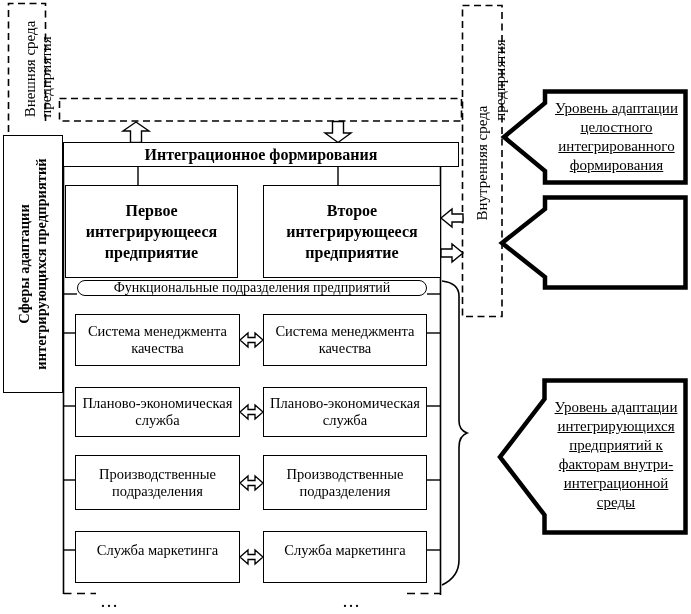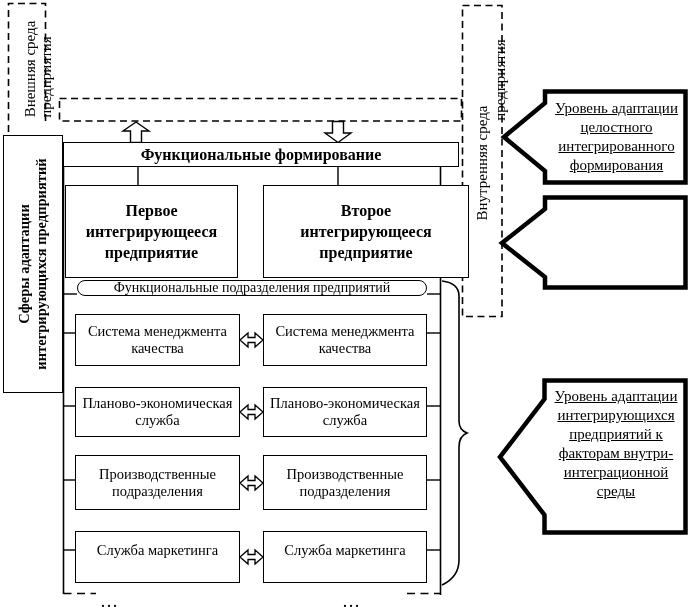--- a/index.html
+++ b/index.html
@@ -81,38 +81,38 @@
   <span class="vtext" style="left:500px;top:80px;font-size:15px;">предприятия</span>
 
   <div class="abs box" style="left:3px;top:135px;width:60px;height:258px;">
     <div class="vtext bold" style="left:50%;top:50%;font-size:14.5px;line-height:17px;text-align:center;white-space:nowrap;">
       <div>Сферы адаптации</div>
       <div>интегрирующихся предприятий</div>
     </div>
   </div>
 
 
-  <div class="abs box bold" style="left:63px;top:142px;width:396px;height:25px;font-size:16px;">Функциональные формирование</div>
+  <div class="abs box bold" style="left:63px;top:142px;width:396px;height:25px;font-size:16px;">Интеграционное формирования</div>
 
   <div class="abs box bold" style="left:65px;top:185px;width:173px;height:93px;font-size:16px;line-height:21px;padding:0 10px;">Первое интегрирующееся предприятие</div>
-  <div class="abs box bold" style="left:263px;top:185px;width:206px;height:93px;font-size:16px;line-height:21px;padding:0 12px;">Второе интегрирующееся предприятие</div>
+  <div class="abs box bold" style="left:263px;top:185px;width:178px;height:93px;font-size:16px;line-height:21px;padding:0 12px;">Второе интегрирующееся предприятие</div>
 
   <div class="abs box" style="left:77px;top:280px;width:350px;height:16px;border-radius:11px;font-size:14px;">Функциональные подразделения предприятий</div>
 
   <div class="abs box rowbox" style="left:75px;top:314px;width:165px;height:52px;padding:0 6px;">Система менеджмента качества</div>
   <div class="abs box rowbox" style="left:263px;top:314px;width:164px;height:52px;padding:0 6px;">Система менеджмента качества</div>
 
   <div class="abs box rowbox" style="left:75px;top:387px;width:165px;height:50px;padding:0 6px;">Планово-экономическая служба</div>
   <div class="abs box rowbox" style="left:263px;top:387px;width:164px;height:50px;padding:0 6px;">Планово-экономическая служба</div>
 
   <div class="abs box rowbox" style="left:75px;top:455px;width:165px;height:55px;padding:0 6px;">Производственные подразделения</div>
   <div class="abs box rowbox" style="left:263px;top:455px;width:164px;height:55px;padding:0 6px;">Производственные подразделения</div>
 
   <div class="abs box rowbox" style="left:75px;top:531px;width:165px;height:52px;padding:0 6px;align-items:flex-start;padding-top:10px;">Служба маркетинга</div>
   <div class="abs box rowbox" style="left:263px;top:531px;width:164px;height:52px;padding:0 6px;align-items:flex-start;padding-top:10px;">Служба маркетинга</div>
 
   <div class="abs ellipsis" style="left:94px;top:591px;width:32px;">…</div>
   <div class="abs ellipsis" style="left:336px;top:591px;width:32px;">…</div>
 
   <div class="callout-text" style="left:549px;top:93px;width:135px;height:88px;justify-content:center;">Уровень адаптации целостного интегрированного формирования</div>
-  <div class="callout-text" style="left:548px;top:384px;width:136px;height:146px;justify-content:flex-start;padding-top:3px;">Уровень адаптации интегрирующихся предприятий к факторам внутри-интеграционной среды</div>
+  <div class="callout-text" style="left:548px;top:384px;width:136px;height:146px;justify-content:flex-start;padding-top:14px;">Уровень адаптации интегрирующихся предприятий к факторам внутри-интеграционной среды</div>
 
 </div>
 
 </body></html>

